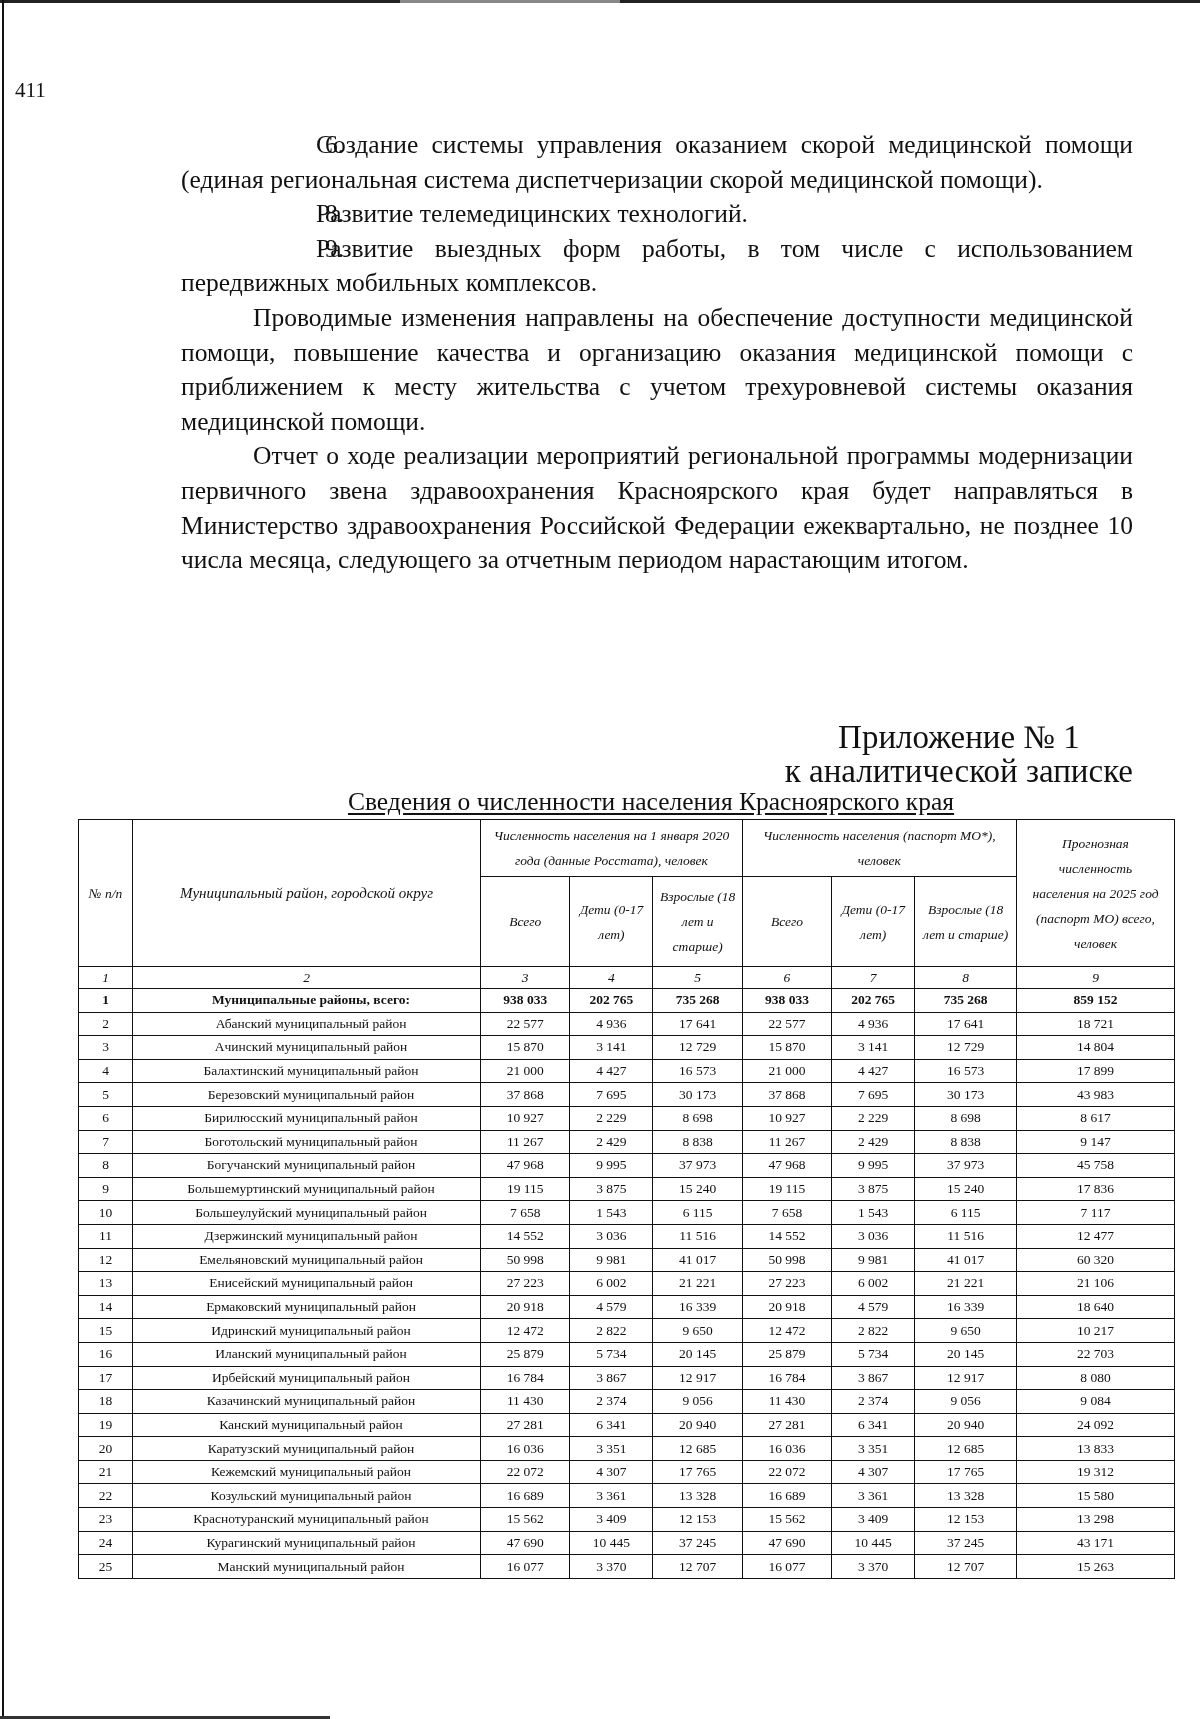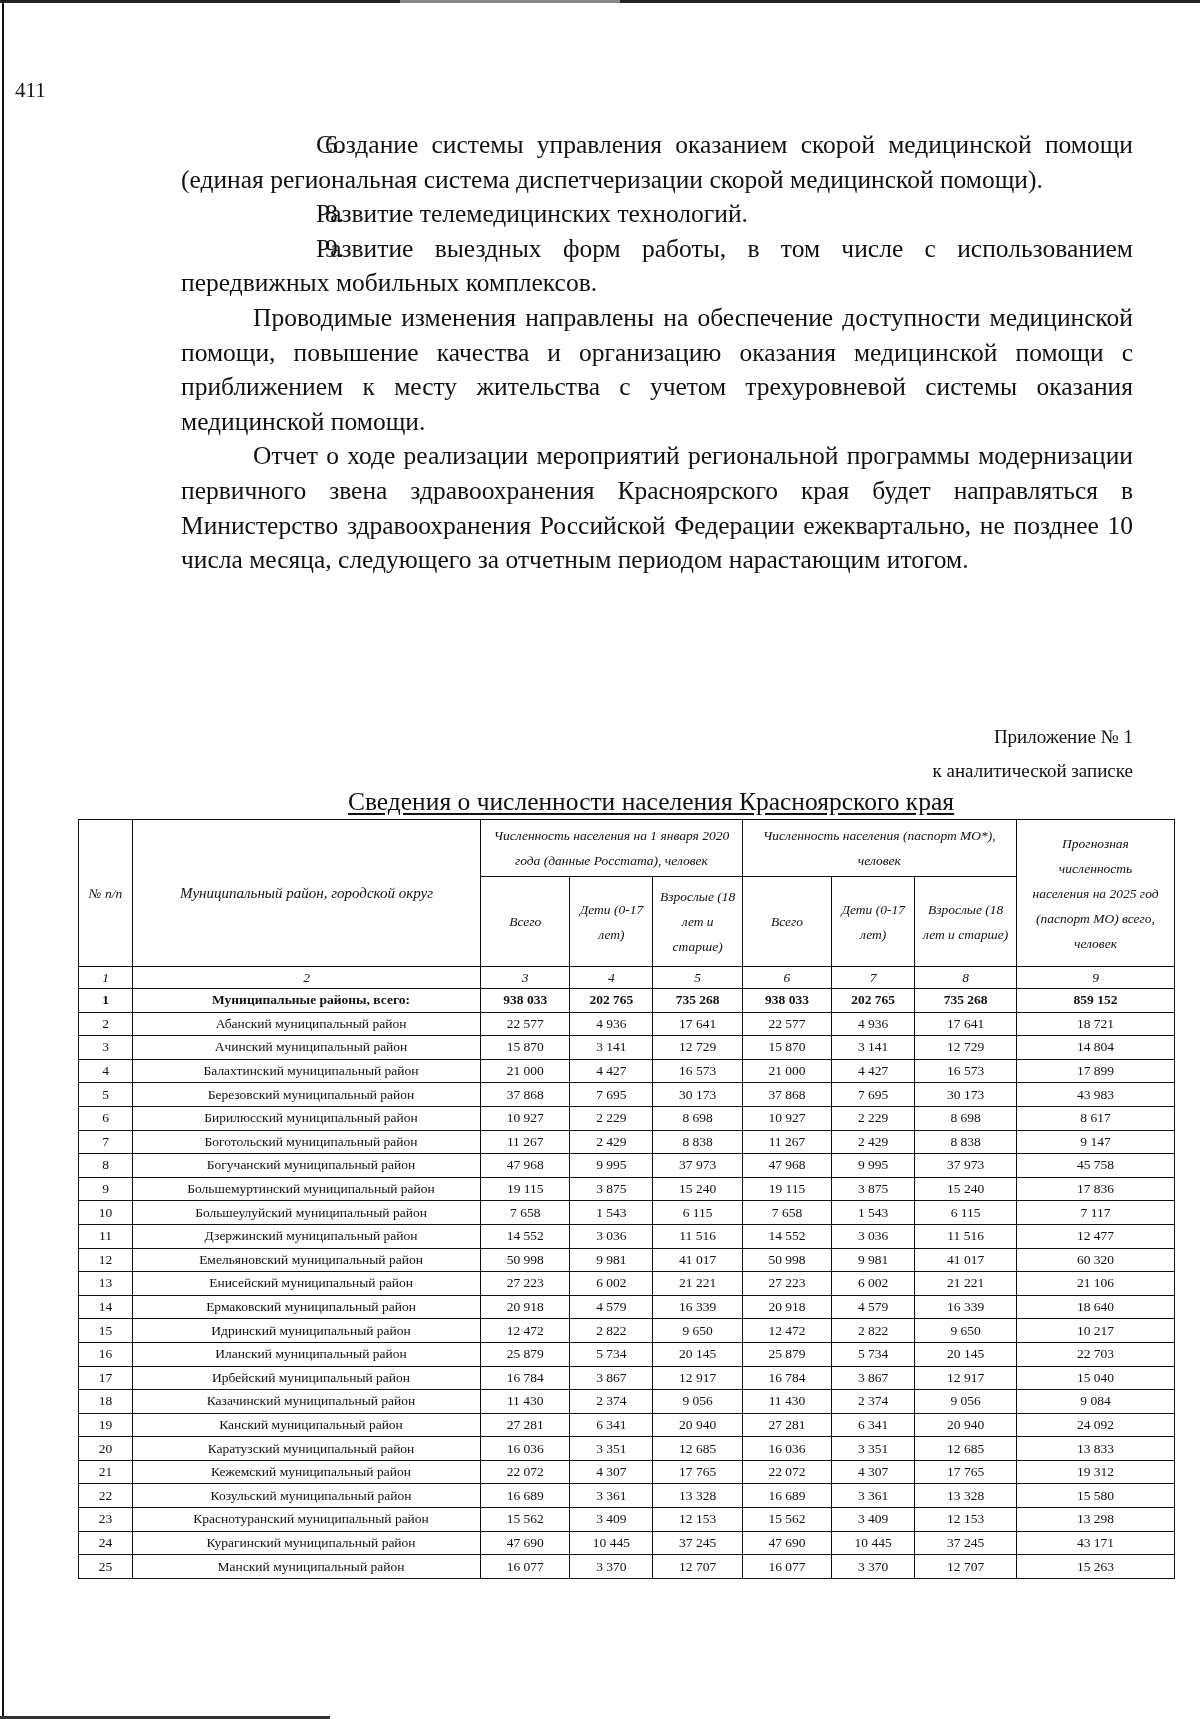--- a/index.html
+++ b/index.html
@@ -10,21 +10,21 @@
   .scan-left { position:absolute; left:2px; top:0; width:2px; height:1719px; background:#111; }
   .scan-bottom { position:absolute; left:0; bottom:0; width:330px; height:3px; background:#333; }
 
   .page-number { position:absolute; top:78px; left:0; width:1037px; text-align:left; font-size:21px;margin-left:15px; }
 
   .body-text { position:absolute; left:181px; width:952px; top:128px; font-size:25.5px; line-height:34.6px; }
   .body-text p { margin:0; text-align:justify; text-align-last:left; }
   .indent { text-indent:72px; }
   .item-num { display:inline-block; width:63px; }
 
-  .appendix { position:absolute; right:67px; top:720px; font-size:19px; line-height:34px; text-align:right; }
+  .appendix { position:absolute; right:67px; top:720px; font-size:33px; line-height:34px; text-align:center; }
   .table-title { position:absolute; top:787px; left:0; width:1152px; text-align:center; font-size:25.5px; }
   .table-title span { text-decoration:underline; text-underline-offset:3px; padding-left:150px; }
 
   table.pop { position:absolute; left:78px; top:819px; width:1097px; border-collapse:collapse;
               font-family:"Liberation Serif", serif; font-size:13.5px; }
   table.pop td, table.pop th { border:1.5px solid #111; padding:0 3px; text-align:center; font-weight:normal; }
   table.pop th { font-size:13.5px; line-height:25px;font-style:italic; }
   table.pop td.name { text-align:center; padding-left:12px; }
   table.pop tr.data td { height:22.6px; line-height:20px; }
   table.pop tr.total td { font-weight:bold; }
@@ -277,21 +277,21 @@
       </tr>
       <tr class="data">
         <td>17</td>
         <td class="name">Ирбейский муниципальный район</td>
         <td>16 784</td>
         <td>3 867</td>
         <td>12 917</td>
         <td>16 784</td>
         <td>3 867</td>
         <td>12 917</td>
-        <td>15 040</td>
+        <td>8 080</td>
       </tr>
       <tr class="data">
         <td>18</td>
         <td class="name">Казачинский муниципальный район</td>
         <td>11 430</td>
         <td>2 374</td>
         <td>9 056</td>
         <td>11 430</td>
         <td>2 374</td>
         <td>9 056</td>

